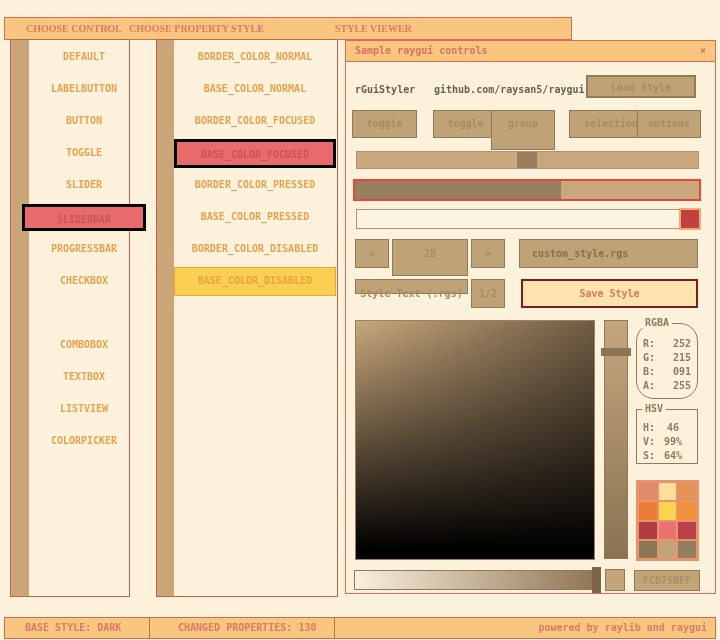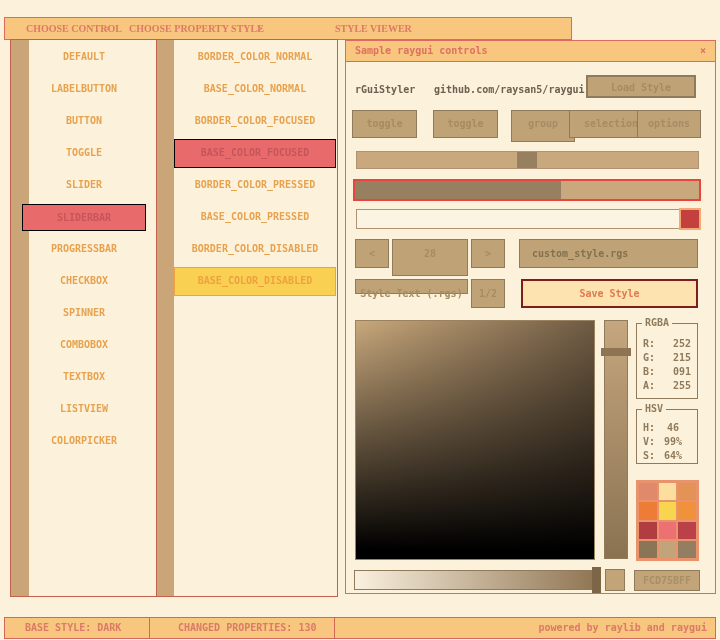--- a/index.html
+++ b/index.html
@@ -12,30 +12,30 @@
   }
   .abs { position:absolute; }
 
   
   .topbar { left:4px; top:17px; width:568px; height:23px;
     background:#F8C67E; border:1px solid #DD6A5E; color:#DC7A68;font-family:Liberation Serif, serif; }
   .topbar span { position:absolute; line-height:21px; white-space:nowrap; }
 
   
   .panel { background:#FCF2DC; border:1px solid #C4604E; }
-  .panel-left { left:10px; top:39px; width:163px; height:558px; }
+  .panel-left { left:10px; top:39px; width:120px; height:558px; }
   .panel-mid  { left:156px; top:39px; width:182px; height:558px; }
   .vscroll { position:absolute; left:0; top:0; bottom:0; background:#C9A577; }
   .panel-left .vscroll { width:18px; }
   .panel-mid  .vscroll { width:17px; }
   .li { position:absolute; height:27px; line-height:26px; text-align:center;
     color:#E8A24E; white-space:nowrap; cursor:default; }
   .panel-left .li { left:11px; width:124px; }
   .panel-mid  .li { left:17px; width:162px; }
-  .sel-red    { background:#E96A6A; border:1px solid #000000; color:#C6565B; }
+  .sel-red    { background:#E96A6A; border:3px solid #000000; color:#C6565B; }
   .sel-yellow { background:#F9D052; border:1px solid #F0A23F; color:#EFA13F; }
 
   
   .window { left:345px; top:40px; width:371px; height:554px;
     background:#FCF2DC; border:1px solid #DD6A5E; }
   .titlebar { position:absolute; left:0; top:0; right:0; height:21px;
     background:#F8C67E; border-bottom:1px solid #DD6A5E; color:#DC7262;
     line-height:20px; padding-left:9px; }
   .close-x { position:absolute; right:9px; top:0; line-height:20px;
     color:#DC7262; cursor:pointer; }
@@ -75,21 +75,21 @@
     background:#7C6647; }
   .colorsq { left:259px; top:528px; width:20px; height:22px;
     background:#C2A478; border:1px solid #8F7B5C; }
 
   .gbox { position:absolute; left:290px; width:62px; border:1px solid #8F7B5C;
     color:#8F7B5C; }
   .gbox-title { position:absolute; top:-7px; left:5px; background:#FCF2DC;
     padding:0 3px; }
   .grow { display:flex; justify-content:space-between; padding:0 6px;
     height:14px; line-height:14px; }
-  .rgba-box { top:282px; height:76px; padding-top:13px; }
+  .rgba-box { top:282px; height:76px; padding-top:13px;border-radius:18px; }
   .hsv-box  { top:368px; height:55px; padding-top:11px; }
 
   .swatches { left:290px; top:439px; width:63px; height:81px;
     background:#E8936C; display:grid;
     grid-template-columns:repeat(3,1fr); gap:2px; padding:3px; }
   .swatch { cursor:pointer; }
 
   .hexbox { left:288px; top:529px; width:66px; height:21px;
     background:#C2A478; border:1px solid #8F7B5C; color:#A89066;
     text-align:center; line-height:19px; }
@@ -114,21 +114,20 @@
 <div class="abs panel panel-left">
   <div class="vscroll"></div>
   <div class="li" style="top:4px">DEFAULT</div>
   <div class="li" style="top:36px">LABELBUTTON</div>
   <div class="li" style="top:68px">BUTTON</div>
   <div class="li" style="top:100px">TOGGLE</div>
   <div class="li sel-red" style="top:164px">SLIDERBAR</div>
   <div class="li" style="top:132px">SLIDER</div>
   <div class="li" style="top:196px">PROGRESSBAR</div>
   <div class="li" style="top:228px">CHECKBOX</div>
-  <div class="li" style="top:260px">SPINNER</div>
   <div class="li" style="top:292px">COMBOBOX</div>
   <div class="li" style="top:324px">TEXTBOX</div>
   <div class="li" style="top:356px">LISTVIEW</div>
   <div class="li" style="top:388px">COLORPICKER</div>
 </div>
 
 <div class="abs panel panel-mid">
   <div class="vscroll"></div>
   <div class="li" style="top:4px">BORDER_COLOR_NORMAL</div>
   <div class="li" style="top:36px">BASE_COLOR_NORMAL</div>
@@ -145,21 +144,21 @@
     <span>Sample raygui controls</span>
     <span class="close-x">×</span>
   </div>
 
   <span class="lbl" style="left:9px;top:42px">rGuiStyler</span>
   <span class="lbl" style="left:88px;top:42px">github.com/raysan5/raygui</span>
   <div class="btn" style="left:240px;top:34px;width:110px;height:23px;line-height:21px;border-width:2px">Load Style</div>
 
   <div class="btn" style="left:6px;top:69px;width:65px;height:28px;line-height:26px">toggle</div>
   <div class="btn" style="left:87px;top:69px;width:65px;height:28px;line-height:26px">toggle</div>
-  <div class="btn" style="left:165px;top:69px;width:64px;height:32px;line-height:26px">group</div>
+  <div class="btn" style="left:145px;top:69px;width:64px;height:40px;line-height:26px">group</div>
   <div class="btn" style="left:223px;top:69px;width:84px;height:28px;line-height:26px">selection</div>
   <div class="btn" style="left:291px;top:69px;width:64px;height:28px;line-height:26px">options</div>
 
   <div class="abs slider">
     <div class="slider-handle"></div>
   </div>
 
   <div class="abs progress">
     <div class="progress-fill"></div>
   </div>

